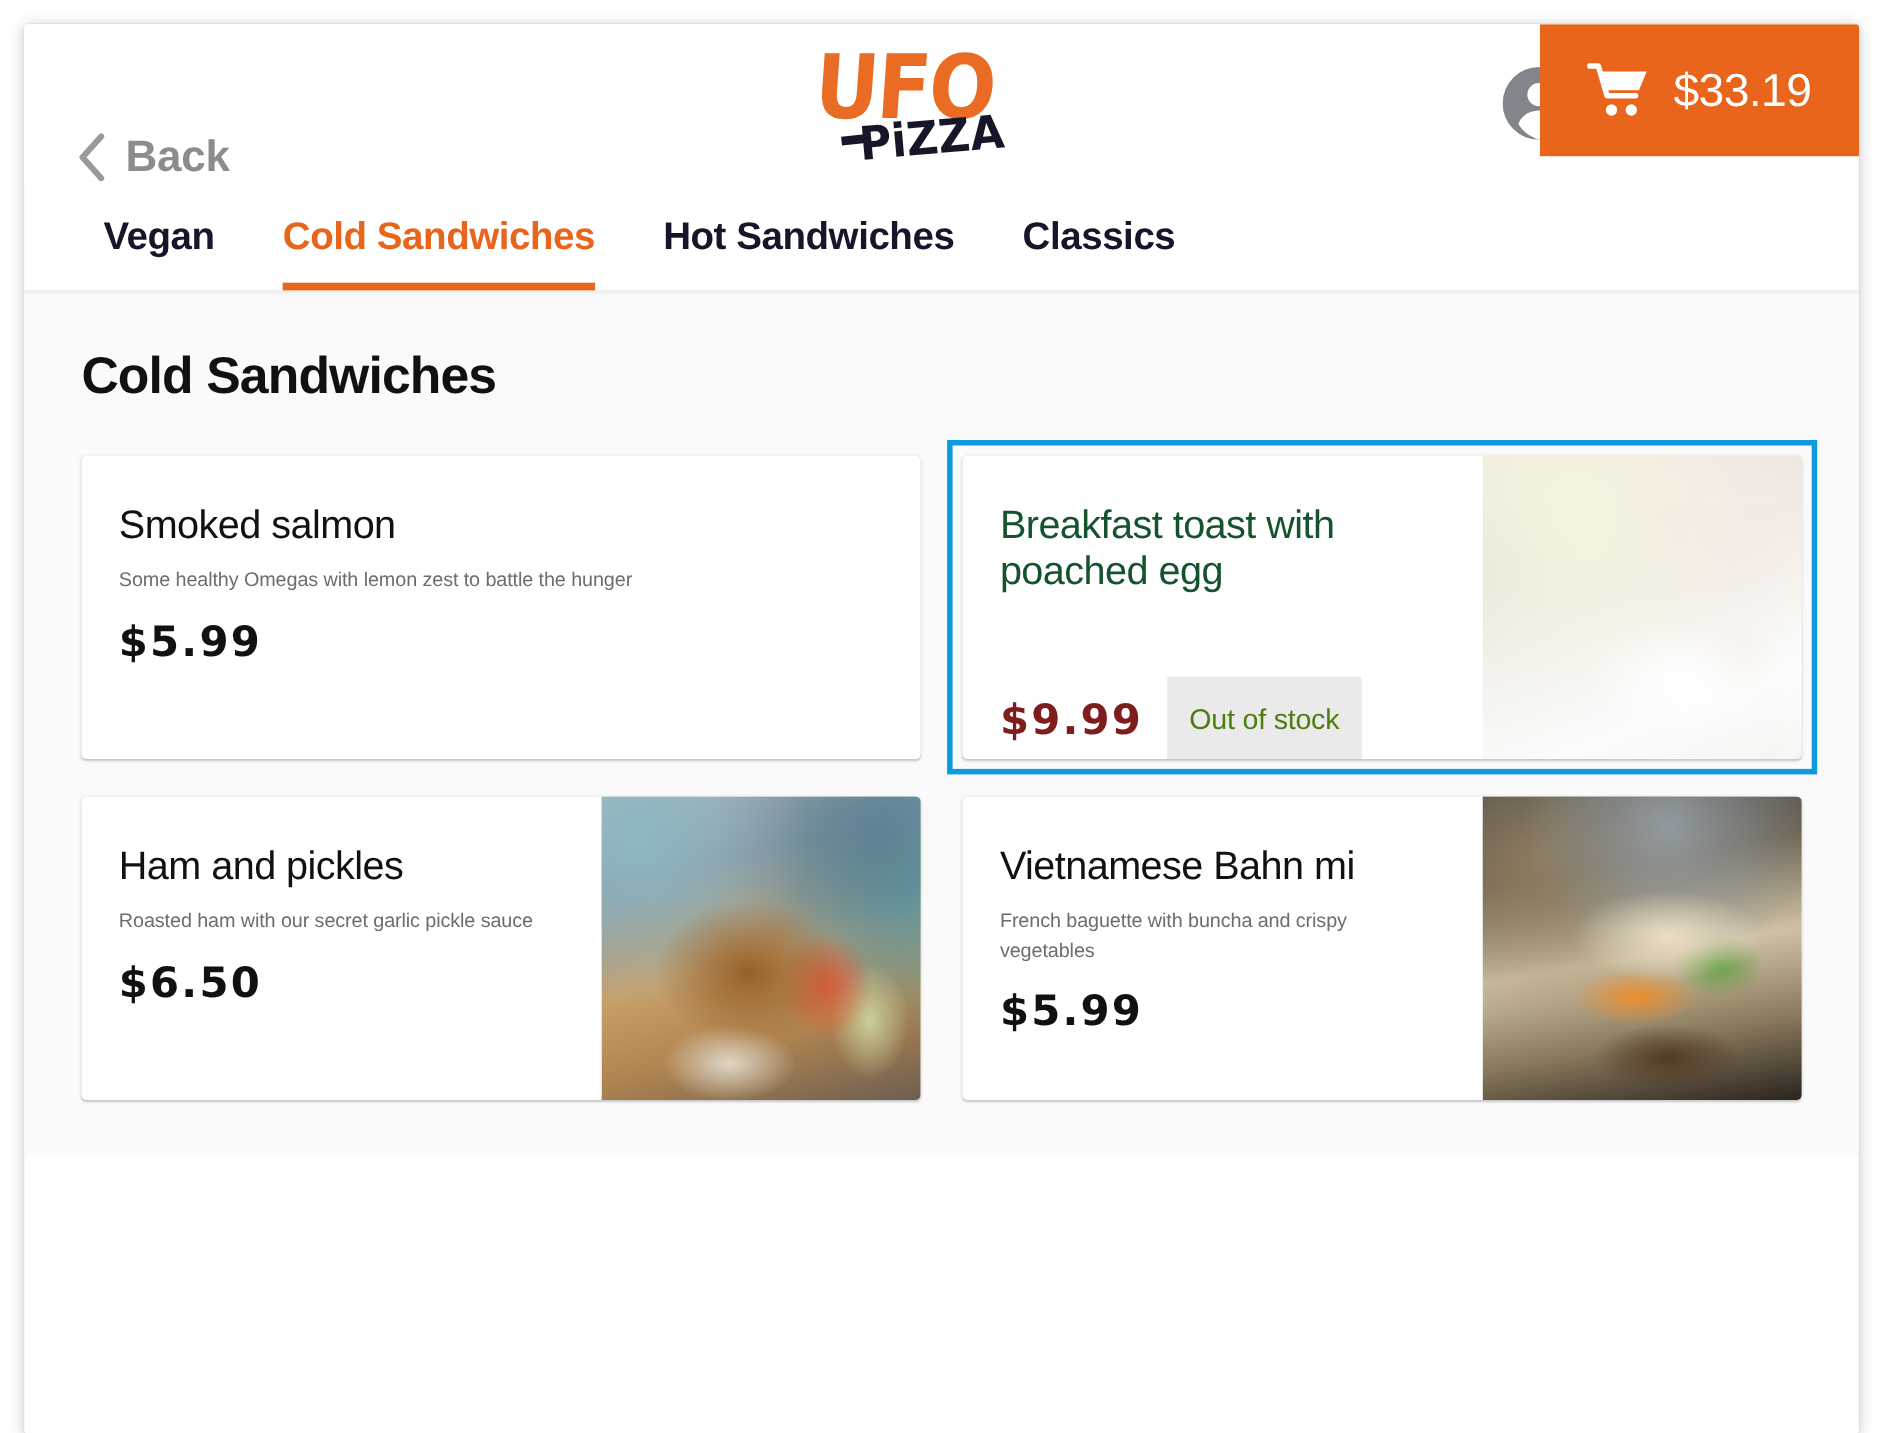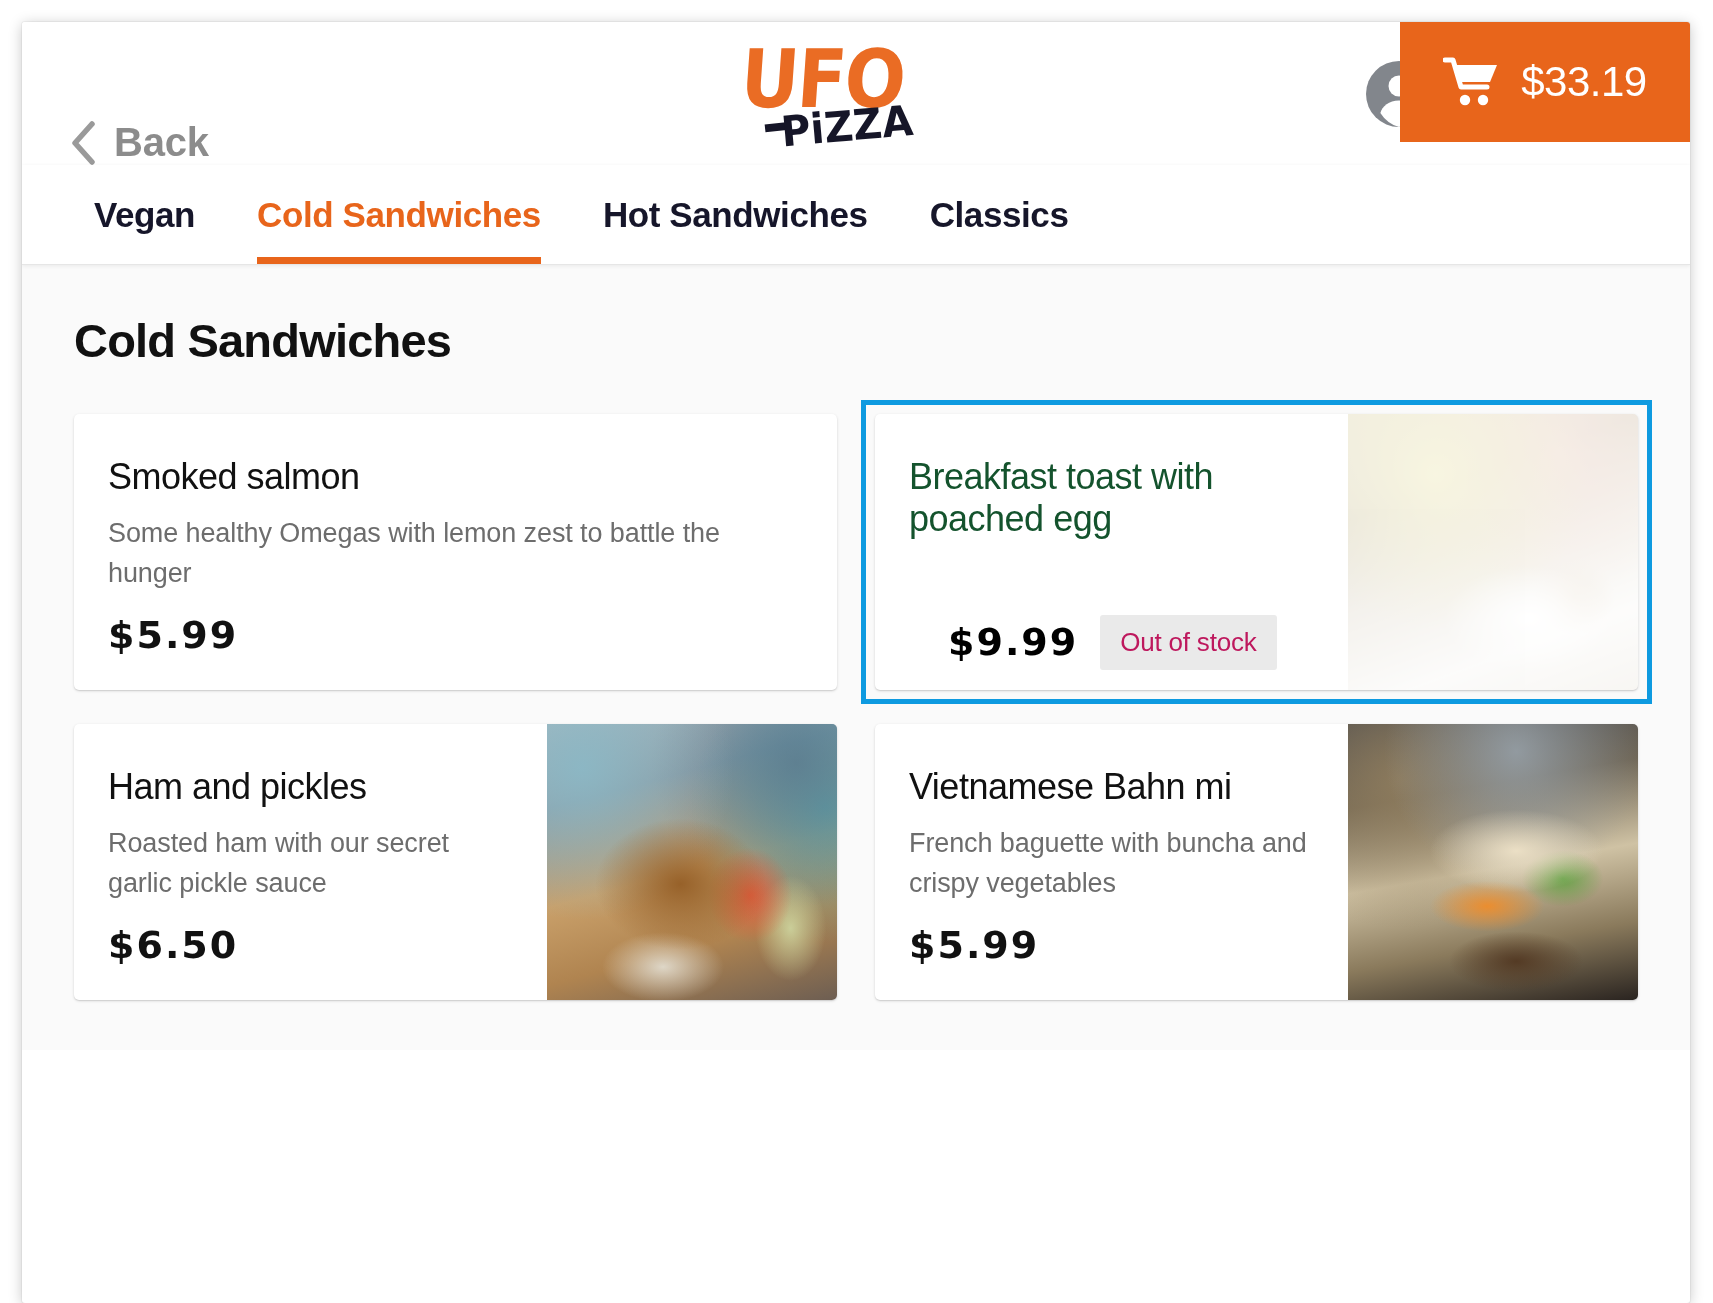--- a/index.html
+++ b/index.html
@@ -239,59 +239,59 @@
   }
   .card-title {
     font-size: 36px;
     font-weight: 400;
     color: #111111;
     letter-spacing: -0.5px;
     line-height: 1.18;
     margin-bottom: 16px;
   }
   .card-desc {
-    font-size: 27px;
+    font-size: 18px;
     font-weight: 400;
     color: #6d6d6d;
     line-height: 1.45;
     letter-spacing: -0.1px;
     margin-bottom: 20px;
   }
   .price-row {
     display: flex;
     align-items: center;
     gap: 22px;
   }
   .card-price {
     font-size: 38px;
     font-weight: 700;
     color: #111111;
     letter-spacing: 2px;
     font-family: "DejaVu Sans", sans-serif;
   }
   .badge {
     background: #eaeaea;
-    color: #be185d;
+    color: #4d7c0f;
     font-size: 26px;
-    padding: 12px 20px;
+    padding: 24px 20px;
     border-radius: 3px;
     letter-spacing: -0.2px;
     white-space: nowrap;
   }
   .card-photo {
     flex: 0 0 auto;
     width: 290px;
     height: 100%;
     background-size: cover;
     background-position: center;
   }
 
   
   .card.muted .card-title { color: #14532d; }
-  .card.muted .card-price { color: #000000; margin-left: 39px; }
+  .card.muted .card-price { color: #7f1d1d; }
   .card.muted .card-photo { opacity: 0.22; }
 
   
   .photo-breakfast {
     background:
       radial-gradient(ellipse 40% 26% at 62% 74%, rgba(255,255,255,0.98), rgba(255,255,255,0) 72%),
       radial-gradient(ellipse 20% 20% at 78% 66%, rgba(216,198,170,0.9), rgba(216,198,170,0) 70%),
       radial-gradient(circle at 30% 22%, rgba(224,214,118,0.95), rgba(224,214,118,0) 52%),
       radial-gradient(circle at 72% 14%, rgba(226,170,150,0.8), rgba(226,170,150,0) 46%),
       linear-gradient(160deg, #b9a86c 0%, #9c8a5e 28%, #cfc4ae 52%, #f4f2ee 78%, #ddd6c8 100%);

